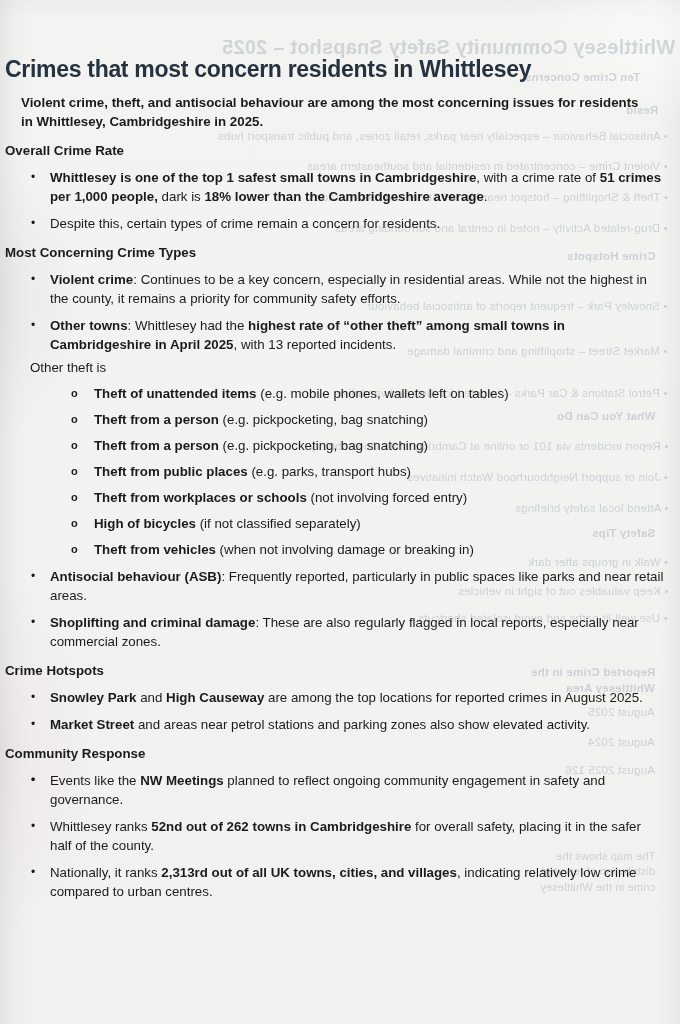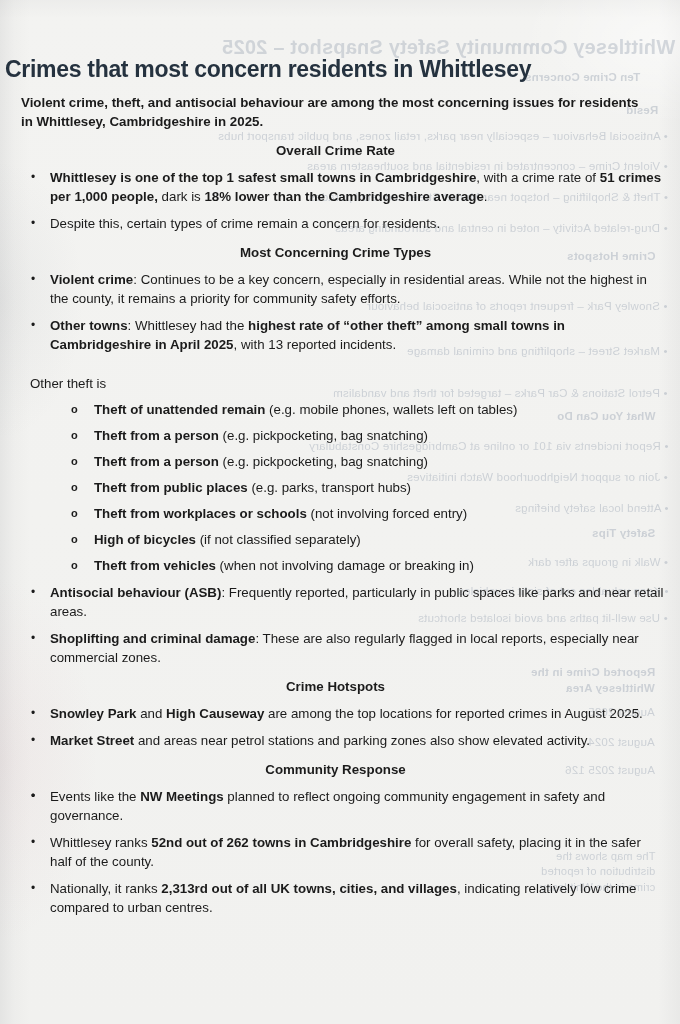--- a/index.html
+++ b/index.html
@@ -29,26 +29,26 @@
     opacity:.55;letter-spacing:.2px;
   }
   .bleed-line.hdr{opacity:.5;}
   
   .content{position:absolute;inset:0;z-index:2;padding:56px 14px 12px 5px;box-sizing:border-box;}
   h1{
     margin:0;font-size:23px;line-height:26px;font-weight:600;letter-spacing:-.3px;
     color:var(--title-color,#25323f);
   }
   .intro{margin:11px 16px 0;font-size:13.3px;line-height:19px;font-weight:700;color:var(--body-color,#1b1b1b);}
-  h2{margin:10px 0 0;font-size:13.3px;line-height:19px;font-weight:700;color:var(--body-color,#1b1b1b);text-align:center;}
+  h2{margin:10px 0 0;font-size:13.3px;line-height:19px;font-weight:700;color:var(--body-color,#1b1b1b);}
   .item{position:relative;font-size:13.3px;line-height:19px;color:var(--body-color,#1b1b1b);}
   .item b{font-weight:700;}
   .bullet{margin-top:8px;padding-left:45px;}
   .bullet .marker{position:absolute;left:26px;top:0;font-size:12px;}
-  .para{margin-top:20px;padding-left:25px;}
+  .para{margin-top:4px;padding-left:25px;}
   .sub{margin-top:7px;padding-left:89px;}
   .sub .marker{position:absolute;left:66px;top:0;font-size:11px;font-weight:700;}
 </style>
 </head>
 <body>
 
 <div class="paper"></div>
 
 <div id="bleed-layer">
     <div class="bleed-line hdr" style="top: 36px; right: 5px; font-size: 20px; font-weight: 700;">Whittlesey Community Safety Snapshot – 2025</div>
@@ -87,21 +87,21 @@
       <section>
         <h2>Overall Crime Rate</h2>
         <div class="item bullet"><span class="marker">•</span><b>Whittlesey is one of the top 1 safest small towns in Cambridgeshire</b><span>, with a crime rate of </span><b>51 crimes per 1,000 people,</b><span> dark is </span><b>18% lower than the Cambridgeshire average</b><span>.</span></div>
         <div class="item bullet"><span class="marker">•</span><span>Despite this, certain types of crime remain a concern for residents.</span></div>
       </section>
       <section>
         <h2>Most Concerning Crime Types</h2>
         <div class="item bullet"><span class="marker">•</span><b>Violent crime</b><span>: Continues to be a key concern, especially in residential areas. While not the highest in the county, it remains a priority for community safety efforts.</span></div>
         <div class="item bullet"><span class="marker">•</span><b>Other towns</b><span>: Whittlesey had the </span><b>highest rate of “other theft” among small towns in Cambridgeshire in April 2025</b><span>, with 13 reported incidents.</span></div>
         <div class="item para"><span>Other theft is</span></div>
-        <div class="item sub"><span class="marker">o</span><b>Theft of unattended remain</b><span> (e.g. mobile phones, wallets left on tables)</span></div>
+        <div class="item sub"><span class="marker">o</span><b>Theft of unattended items</b><span> (e.g. mobile phones, wallets left on tables)</span></div>
         <div class="item sub"><span class="marker">o</span><b>Theft from a person</b><span> (e.g. pickpocketing, bag snatching)</span></div>
         <div class="item sub"><span class="marker">o</span><b>Theft from a person</b><span> (e.g. pickpocketing, bag snatching)</span></div>
         <div class="item sub"><span class="marker">o</span><b>Theft from public places</b><span> (e.g. parks, transport hubs)</span></div>
         <div class="item sub"><span class="marker">o</span><b>Theft from workplaces or schools</b><span> (not involving forced entry)</span></div>
         <div class="item sub"><span class="marker">o</span><b>High of bicycles</b><span> (if not classified separately)</span></div>
         <div class="item sub"><span class="marker">o</span><b>Theft from vehicles</b><span> (when not involving damage or breaking in)</span></div>
         <div class="item bullet"><span class="marker">•</span><b>Antisocial behaviour (ASB)</b><span>: Frequently reported, particularly in public spaces like parks and near retail areas.</span></div>
         <div class="item bullet"><span class="marker">•</span><b>Shoplifting and criminal damage</b><span>: These are also regularly flagged in local reports, especially near commercial zones.</span></div>
       </section>
       <section>

